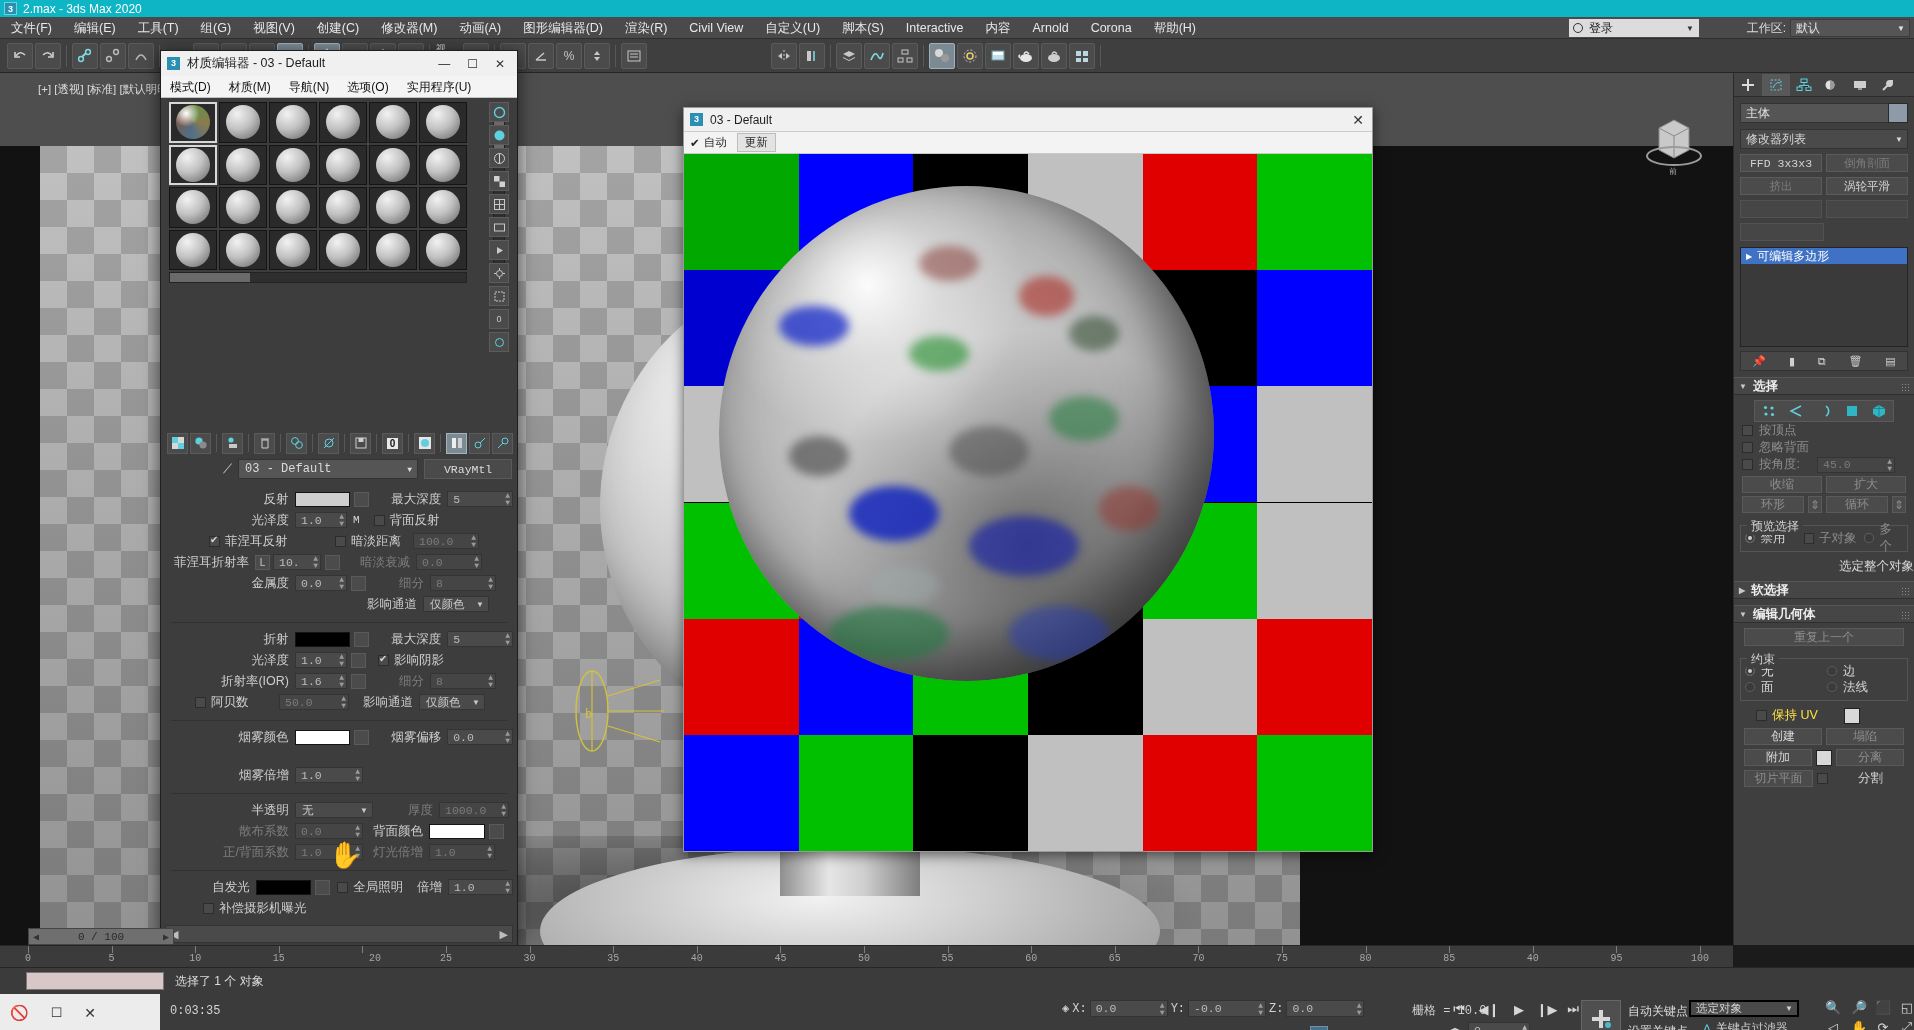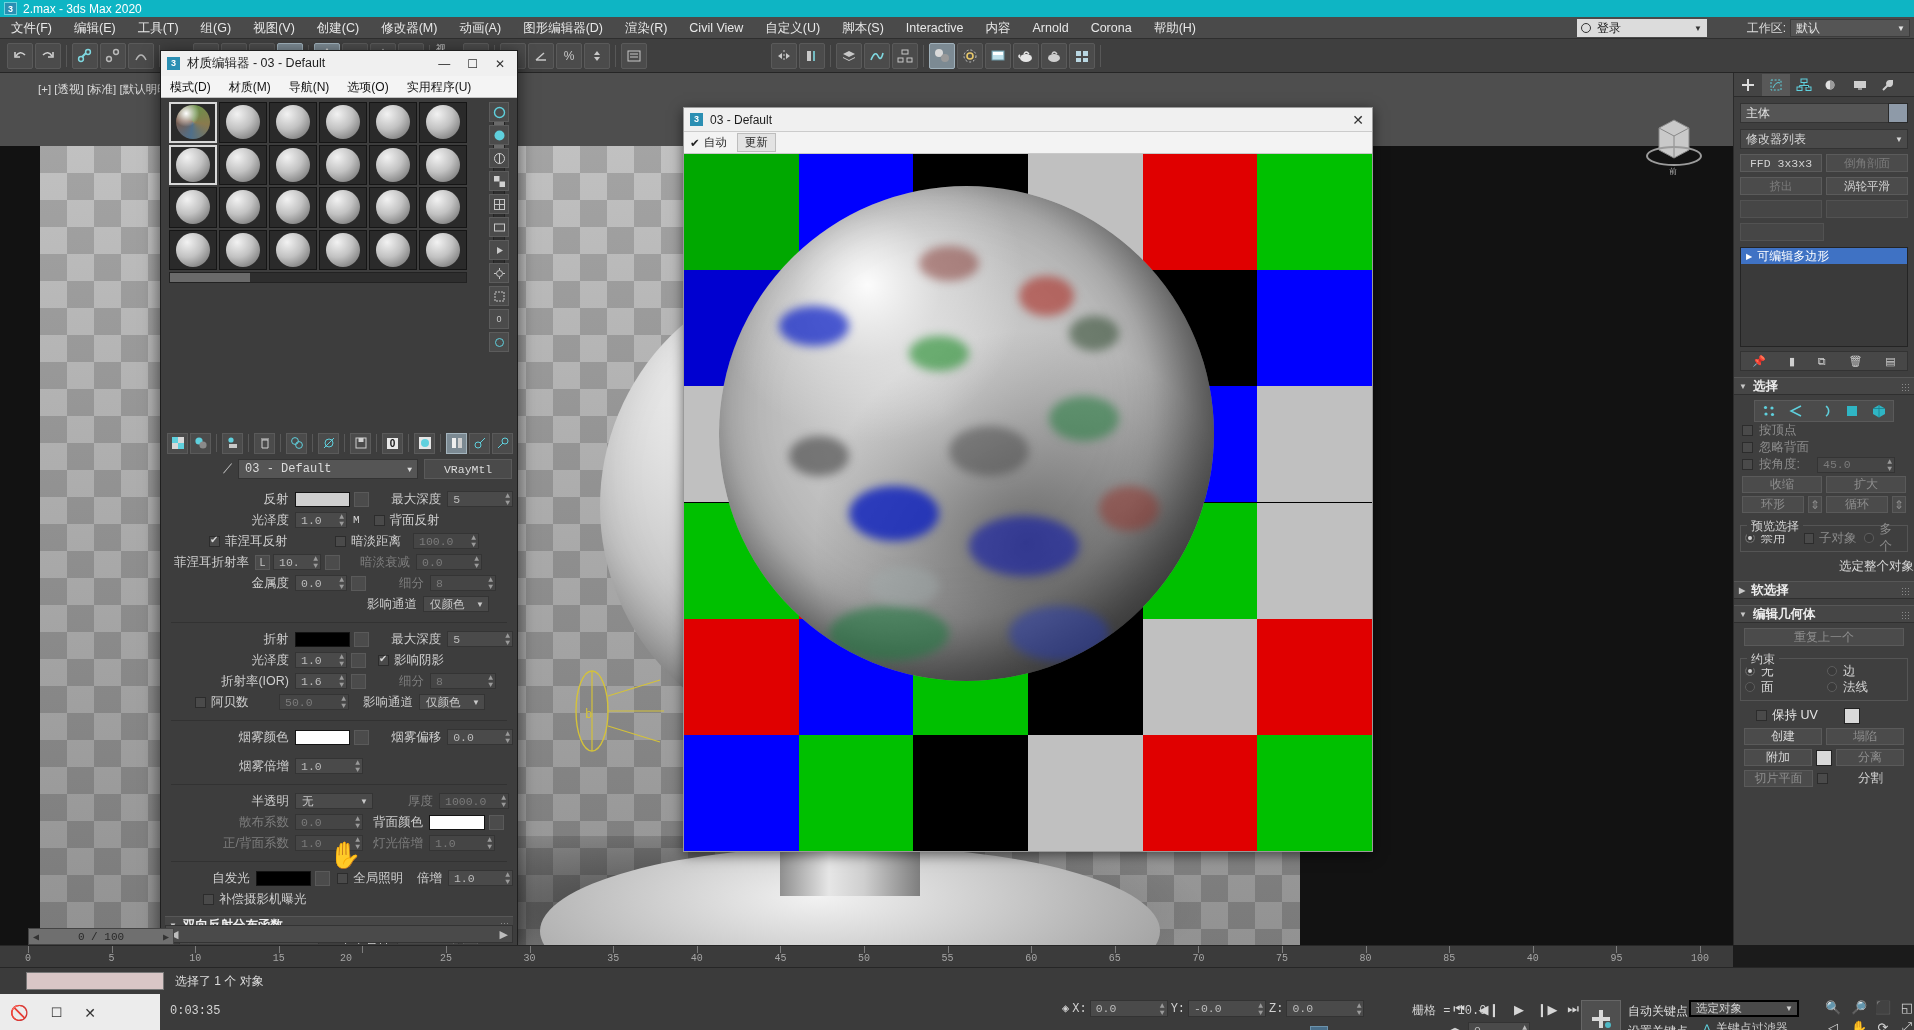--- a/index.html
+++ b/index.html
@@ -14,21 +14,21 @@
   
   #titlebar{ left:0; top:0; width:1914px; height:17px; background:#0eb5c4; display:flex; align-items:center; }
   #titlebar .tb-ico{ width:13px;height:13px;margin-left:4px;margin-right:6px;background:#2b8fb3;color:#fff;
       font-size:9px;line-height:13px;text-align:center;font-weight:bold;border:1px solid #6fd3de;}
   #titlebar .tb-txt{ color:#ffffff; font-size:12px; }
 
   
   #menubar{ left:0; top:17px; width:1914px; height:22px; background:#4a4a4a;
       display:flex; align-items:center; border-bottom:1px solid #2e2e2e;}
   #menubar .mi{ padding:0 11px; color:#e8e8e8; font-size:12.5px; line-height:22px; white-space:nowrap; cursor:default;}
-  #login{ position:absolute; right:207px; top:19px; width:130px; height:18px; background:#dcdcdc; color:#222;
+  #login{ position:absolute; right:215px; top:19px; width:130px; height:18px; background:#dcdcdc; color:#222;
       display:flex; align-items:center; font-size:12px; padding-left:4px;}
   #login .caret{ margin-left:auto; margin-right:5px; font-size:8px; color:#333;}
   #login .person{ width:10px;height:10px;border-radius:50%;border:1.6px solid #333;margin-right:6px;position:relative;}
   #wsLabel{ position:absolute; right:128px; top:20px; font-size:12px; color:#ddd;}
   #wsBox{ position:absolute; right:4px; top:19px; width:120px; height:18px; background:#555; color:#e2e2e2;
       font-size:12px; display:flex; align-items:center; padding-left:5px; border:1px solid #3b3b3b;}
   #wsBox .caret{ margin-left:auto; margin-right:4px; font-size:8px; }
 
   
   #maintool{ left:0; top:39px; width:1914px; height:34px; background:#3f3f3f; border-bottom:1px solid #262626;
@@ -982,21 +982,21 @@
       <div class="prow" style="margin-top:7px;">
         <div class="lbl" style="width:130px;">烟雾颜色</div>
         <div class="swatch" style="background:#ffffff;"></div>
         <div class="tinybtn"></div>
         <div class="lbl" style="width:78px;">烟雾偏移</div>
         <div class="spin" style="width:66px;">
             <span>0.0</span>
             <span class="arrows">▲<br>▼</span>
           </div>
       </div>
-      <div class="prow" style="margin-top:11px;">
+      <div class="prow" style="margin-top:20px;">
         <div class="lbl" style="width:130px;">烟雾倍增</div>
         <div class="spin" style="width:68px;">
             <span>1.0</span>
             <span class="arrows">▲<br>▼</span>
           </div>
       </div>
 
       <div class="divline" style="margin:9px 6px 0 6px;"></div>
 
       <div class="prow" style="margin-top:7px;">
@@ -1269,21 +1269,21 @@
     </div>
     <div style="display:flex;align-items:center;height:16px;">
       <span class="radio"></span>
       <span style="color:#d8d8d8;font-size:12.5px;width:66px;">面</span>
       <span class="radio"></span>
       <span style="color:#d8d8d8;font-size:12.5px;">法线</span>
     </div>
   </div>
   <div style="display:flex;align-items:center;margin:6px 10px 0 22px;">
     <span class="cbox"></span>
-    <span style="color:#e5e5e5;font-size:12.5px;">保持 UV</span>
+    <span style="color:#fde047;font-size:12.5px;">保持 UV</span>
     <span id="sbIcon" style="margin-left:26px;"></span>
   </div>
   <div style="display:flex;gap:4px;margin:4px 10px 0 10px;">
     <div class="cbtn en" style="flex:1;">创建</div>
     <div class="cbtn" style="flex:1;">塌陷</div>
   </div>
   <div style="display:flex;gap:4px;margin:4px 10px 0 10px;align-items:center;">
     <div class="cbtn en" style="flex:1;">附加</div>
     <span id="sbIcon"></span>
     <div class="cbtn" style="flex:1;">分离</div>
@@ -1298,21 +1298,21 @@
 <div id="trackbar">
     <div class="tick" style="left: 28px;"></div>
     <div class="ticklbl" style="left: 28px;">0</div>
     <div class="tick" style="left: 111.6px;"></div>
     <div class="ticklbl" style="left: 111.6px;">5</div>
     <div class="tick" style="left: 195.2px;"></div>
     <div class="ticklbl" style="left: 195.2px;">10</div>
     <div class="tick" style="left: 278.8px;"></div>
     <div class="ticklbl" style="left: 278.8px;">15</div>
     <div class="tick" style="left: 362.4px;"></div>
-    <div class="ticklbl" style="left: 346px;">20</div>
+    <div class="ticklbl" style="left: 375px;">20</div>
     <div class="tick" style="left: 446px;"></div>
     <div class="ticklbl" style="left: 446px;">25</div>
     <div class="tick" style="left: 529.6px;"></div>
     <div class="ticklbl" style="left: 529.6px;">30</div>
     <div class="tick" style="left: 613.2px;"></div>
     <div class="ticklbl" style="left: 613.2px;">35</div>
     <div class="tick" style="left: 696.8px;"></div>
     <div class="ticklbl" style="left: 696.8px;">40</div>
     <div class="tick" style="left: 780.4px;"></div>
     <div class="ticklbl" style="left: 780.4px;">45</div>

